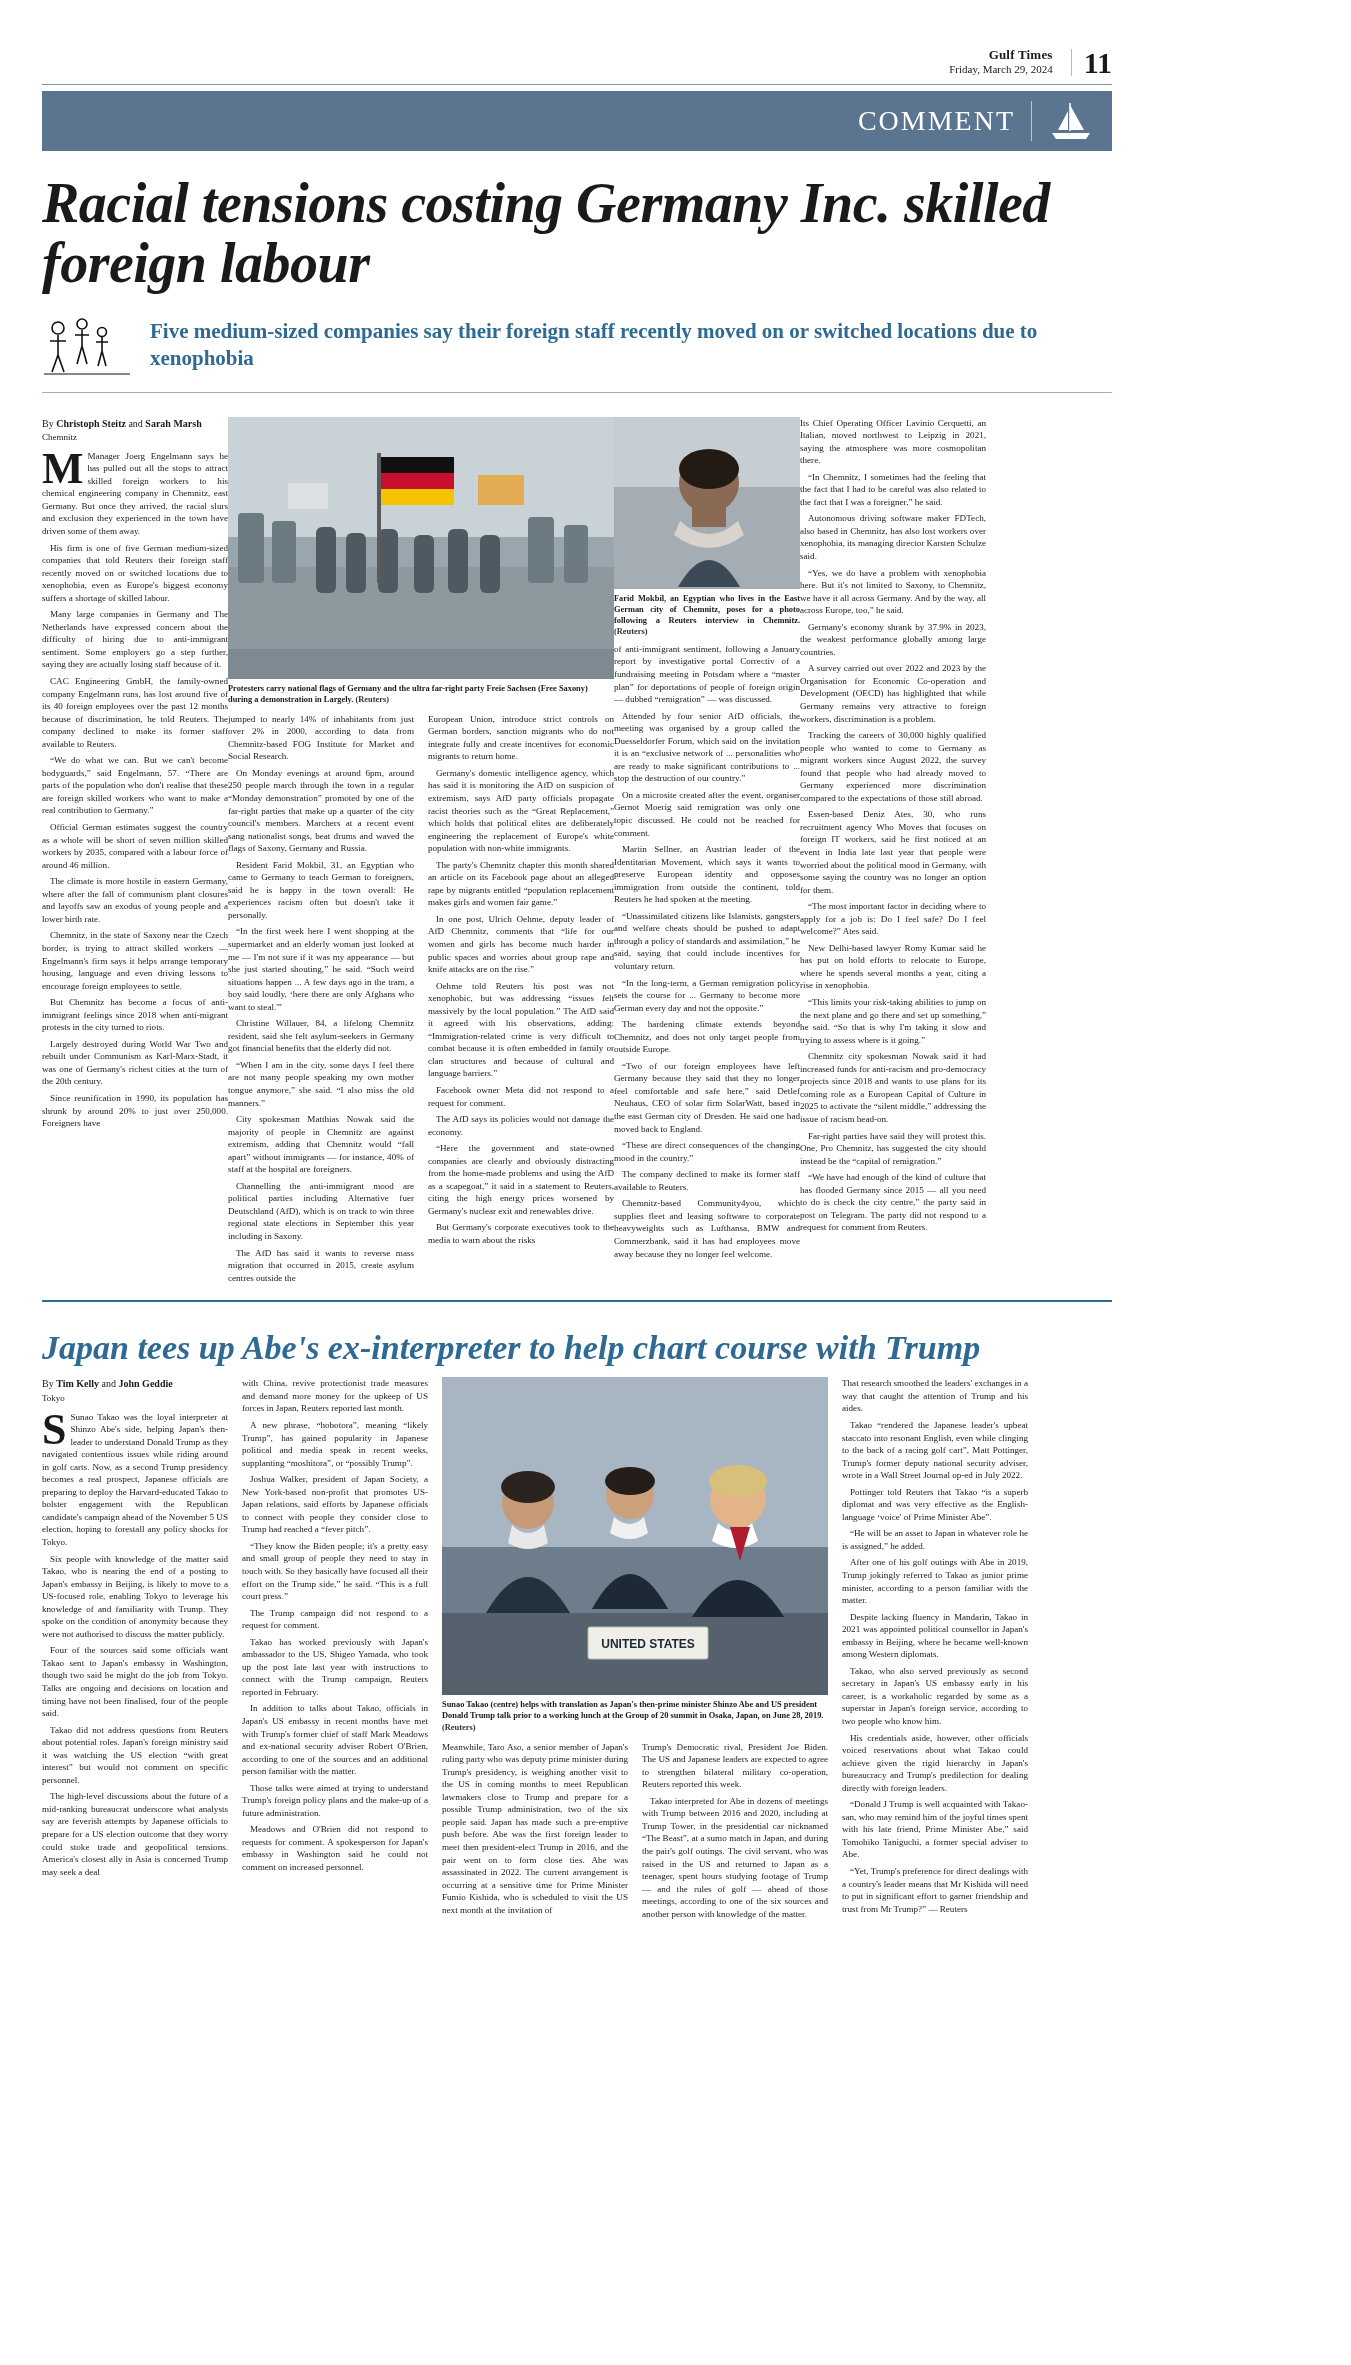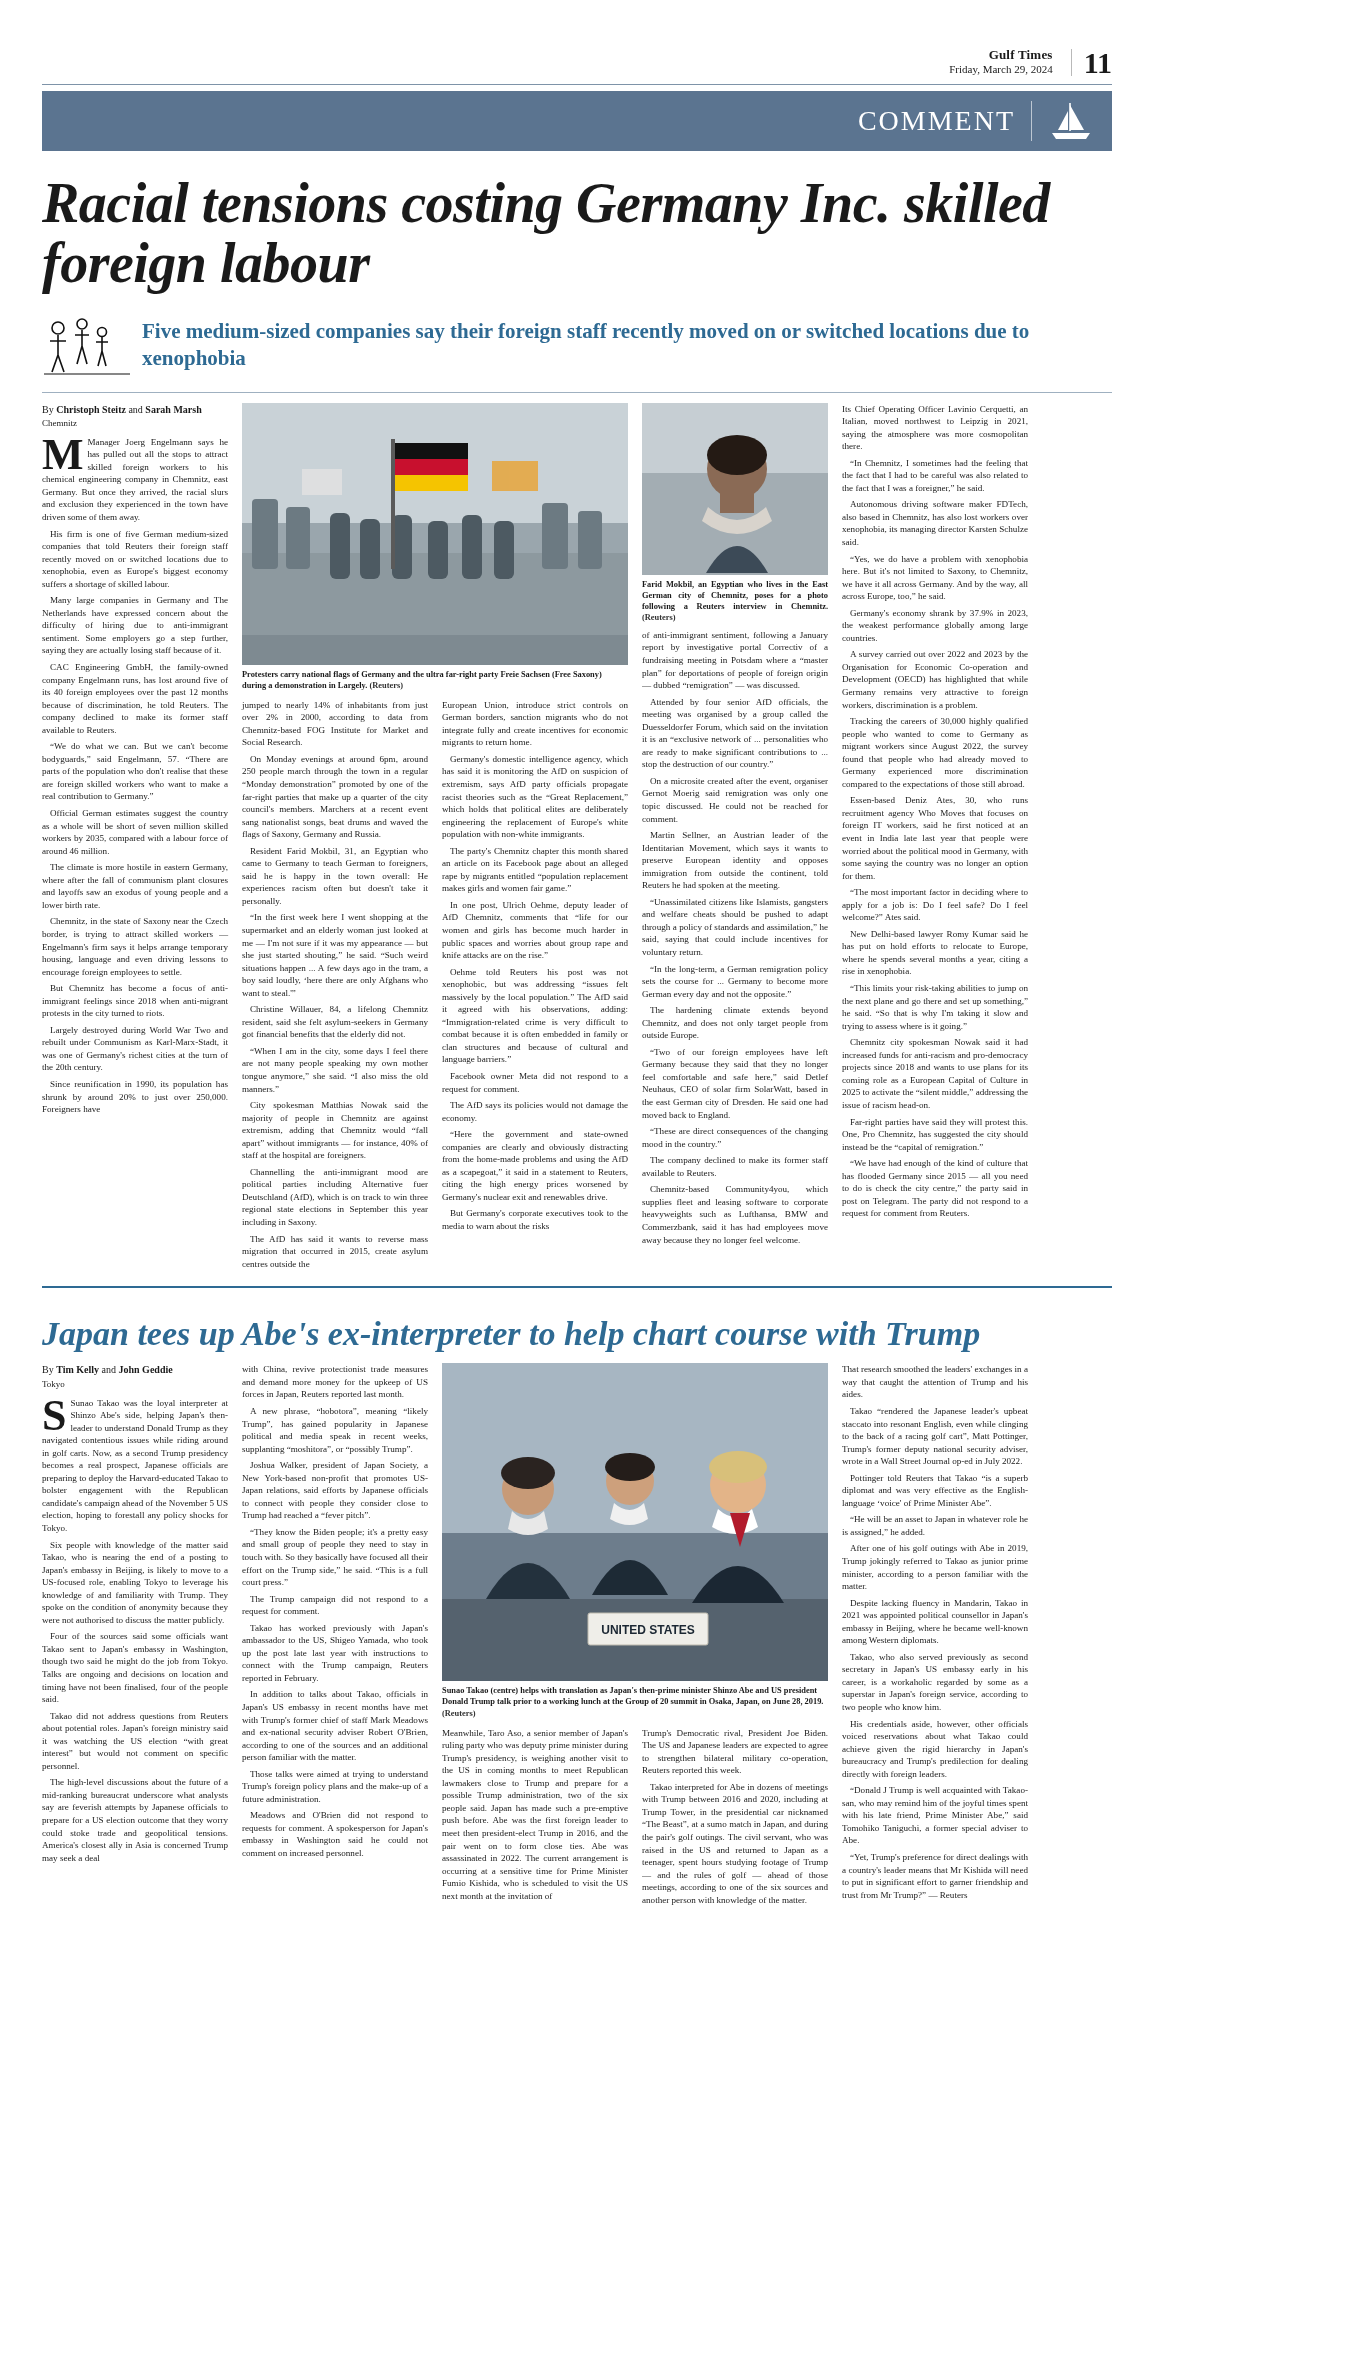--- a/index.html
+++ b/index.html
@@ -16,28 +16,28 @@
   .rule-top{border-top:1px solid #7e93a8;margin-top:8px;}
 
   
   .banner{height:60px;background:#5b7490;margin-top:6px;display:flex;align-items:center;justify-content:flex-end;padding-right:18px;box-sizing:border-box;}
   .banner-word{color:#ffffff;font-size:28px;letter-spacing:2px;font-family:"Liberation Serif",serif;font-weight:400;}
   .banner-sep{width:1px;height:40px;background:#ffffff;opacity:.6;margin:0 16px;}
   .banner-logo{width:46px;height:44px;position:relative;}
 
   
   .headline{font-size:56px;line-height:1.08;font-style:italic;font-weight:bold;margin:22px 0 0 0;letter-spacing:-.5px;}
-  .deck-wrap{display:flex;align-items:flex-start;gap:10px;margin-top:20px;justify-content:space-between;}
+  .deck-wrap{display:flex;align-items:flex-start;gap:18px;margin-top:20px;justify-content:space-between;}
   .deck-icon{width:90px;height:64px;flex:0 0 90px;position:relative;}
   .deck{color:#2e6a93;font-size:21px;font-weight:bold;line-height:1.32;padding-top:4px;}
 
   .rule-2{border-top:1px solid #9fb0c0;margin-top:14px;}
 
   
-  .main{display:flex;gap:14px;margin-top:10px;}
+  .main{display:flex;margin-top:24px;}
   .col{width:186px;font-size:9.1px;line-height:1.38;text-align:justify;}
   .col p{margin:0 0 4px 0;text-indent:8px;}
   .col p.first{text-indent:0;}
   .byline{font-size:10px;font-weight:bold;margin:0 0 1px 0;}
   .byline span.reg{font-weight:normal;}
   .byloc{font-size:9px;margin:0 0 6px 0;}
   .dropcap-p{position:relative;}
   .dropcap{float:left;font-size:44px;line-height:34px;font-weight:bold;padding:2px 4px 0 0;font-family:"Liberation Serif",serif;}
 
   

